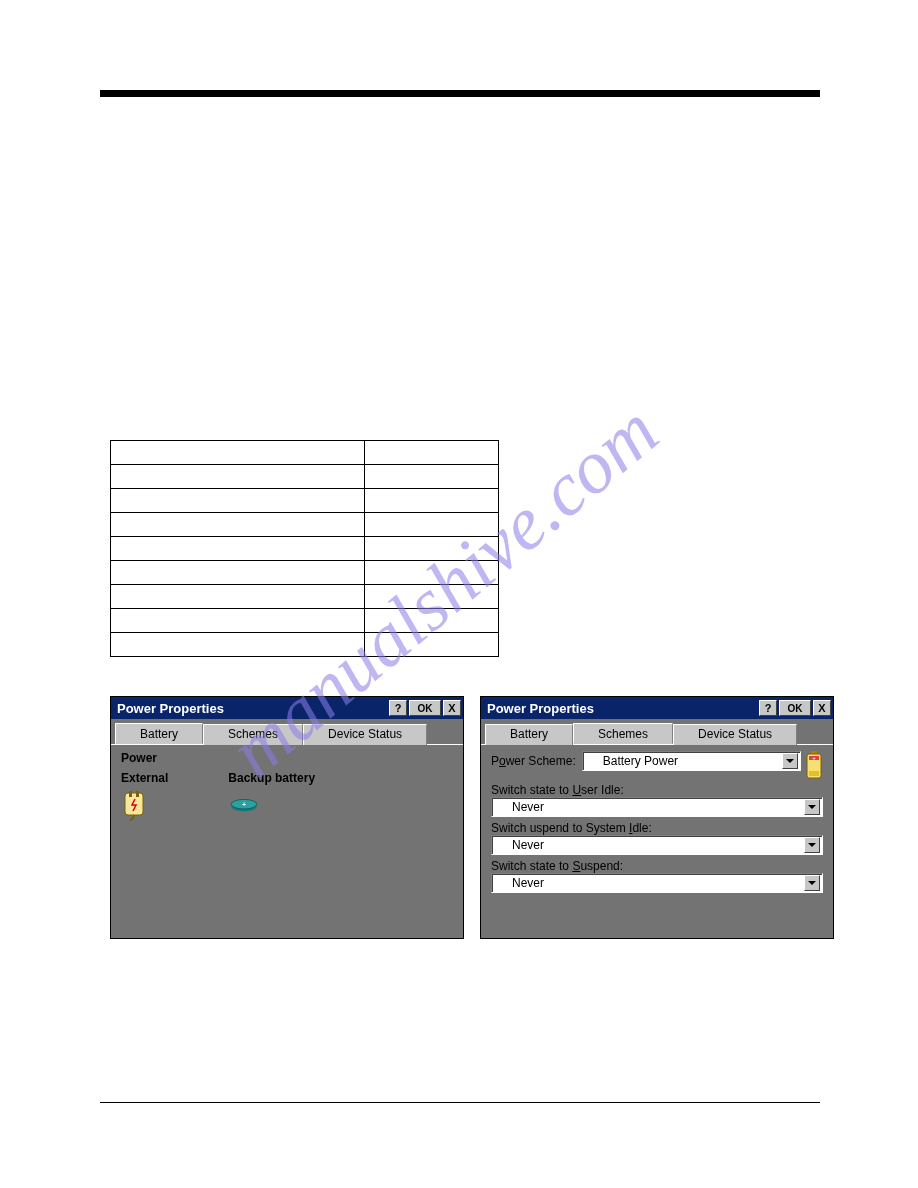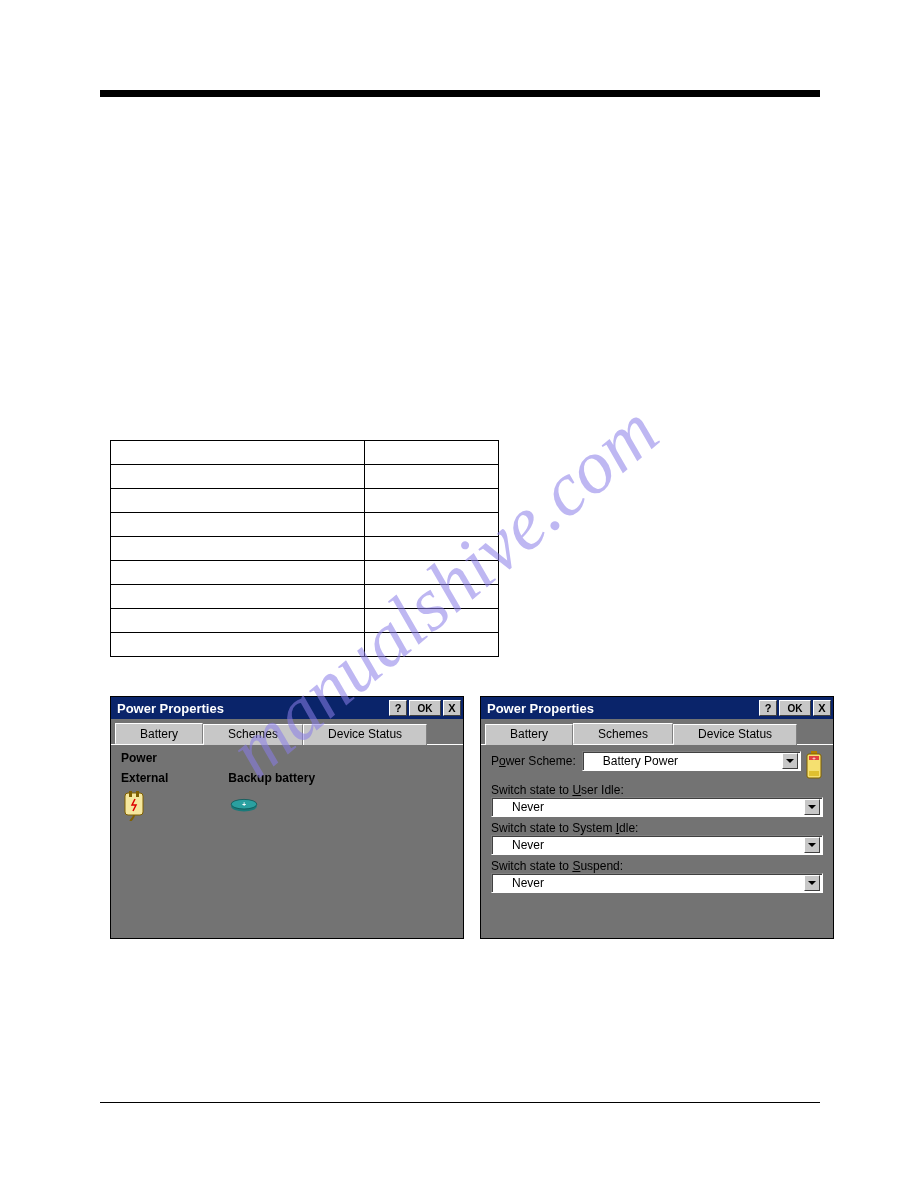--- a/index.html
+++ b/index.html
@@ -319,21 +319,21 @@
     <div class="form-label" style="margin-top:4px"><span>Switch state to </span><span class="underline">U</span><span>ser Idle:</span></div>
     <div class="form-row">
       <div class="dropdown">
         <span class="dropdown-text">Never</span>
         <div class="dropdown-arrow">
             <div class="arrow-down"></div>
           </div>
       </div>
     </div>
 
-    <div class="form-label" style="margin-top:4px"><span>Switch state to System </span><span class="underline">I</span><span>dle:</span></div>
+    <div class="form-label" style="margin-top:4px"><span>Switch uspend to System </span><span class="underline">I</span><span>dle:</span></div>
     <div class="form-row">
       <div class="dropdown">
         <span class="dropdown-text">Never</span>
         <div class="dropdown-arrow">
             <div class="arrow-down"></div>
           </div>
       </div>
     </div>
 
     <div class="form-label" style="margin-top:4px"><span>Switch state to </span><span class="underline">S</span><span>uspend:</span></div>

